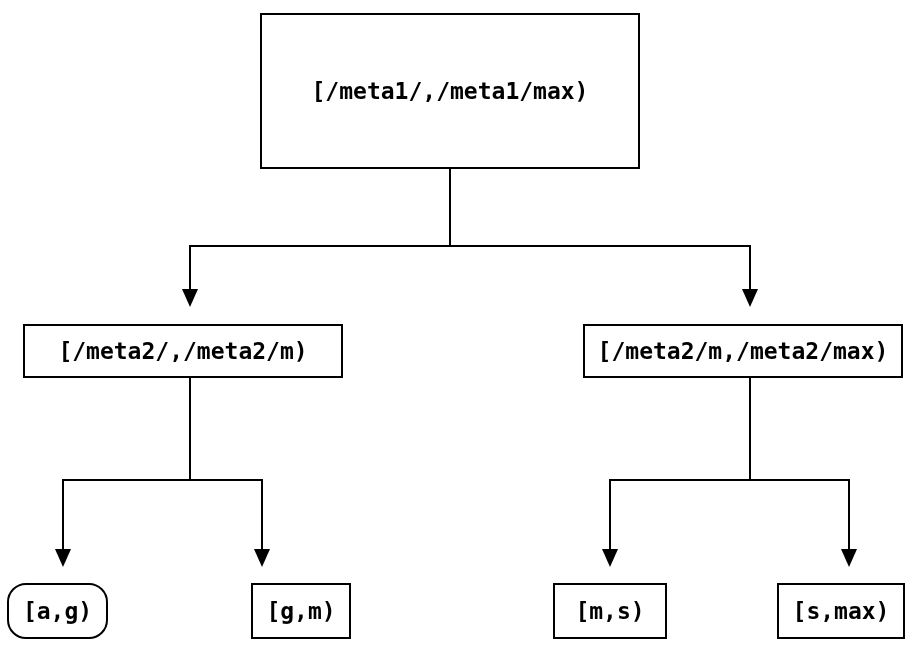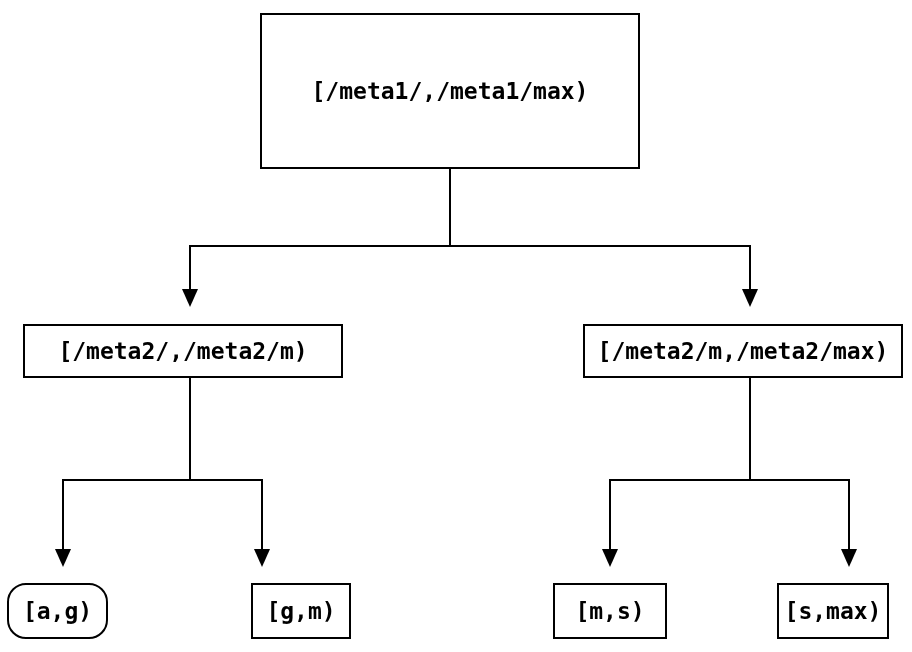--- a/index.html
+++ b/index.html
@@ -44,21 +44,21 @@
     border-top: 18px solid #000000;
   }
 
   
   #node-root  { left: 260px; top: 13px;  width: 380px; height: 156px; }
   #node-left  { left: 23px;  top: 324px; width: 320px; height: 54px; }
   #node-right { left: 583px; top: 324px; width: 320px; height: 54px; text-align: right; }
   #node-ag    { left: 7px;   top: 583px; width: 101px; height: 56px; border-radius: 19px; }
   #node-gm    { left: 203px; top: 583px; width: 100px; height: 56px; margin-left: 48px; }
   #node-ms    { left: 553px; top: 583px; width: 114px; height: 56px; }
-  #node-smax  { left: 777px; top: 583px; width: 112px; height: 56px; }
+  #node-smax  { left: 777px; top: 583px; width: 128px; height: 56px; }
 
   
   #e-root-stem   { left: 449px; top: 169px; width: 2px;   height: 78px; }
   #e-root-hbar   { left: 189px; top: 245px; width: 562px; height: 2px; }
   #e-root-dropl  { left: 189px; top: 245px; width: 2px;   height: 44px; }
   #e-root-dropr  { left: 749px; top: 245px; width: 2px;   height: 44px; }
   #a-root-l      { left: 182px; top: 289px; }
   #a-root-r      { left: 742px; top: 289px; }
 
   

